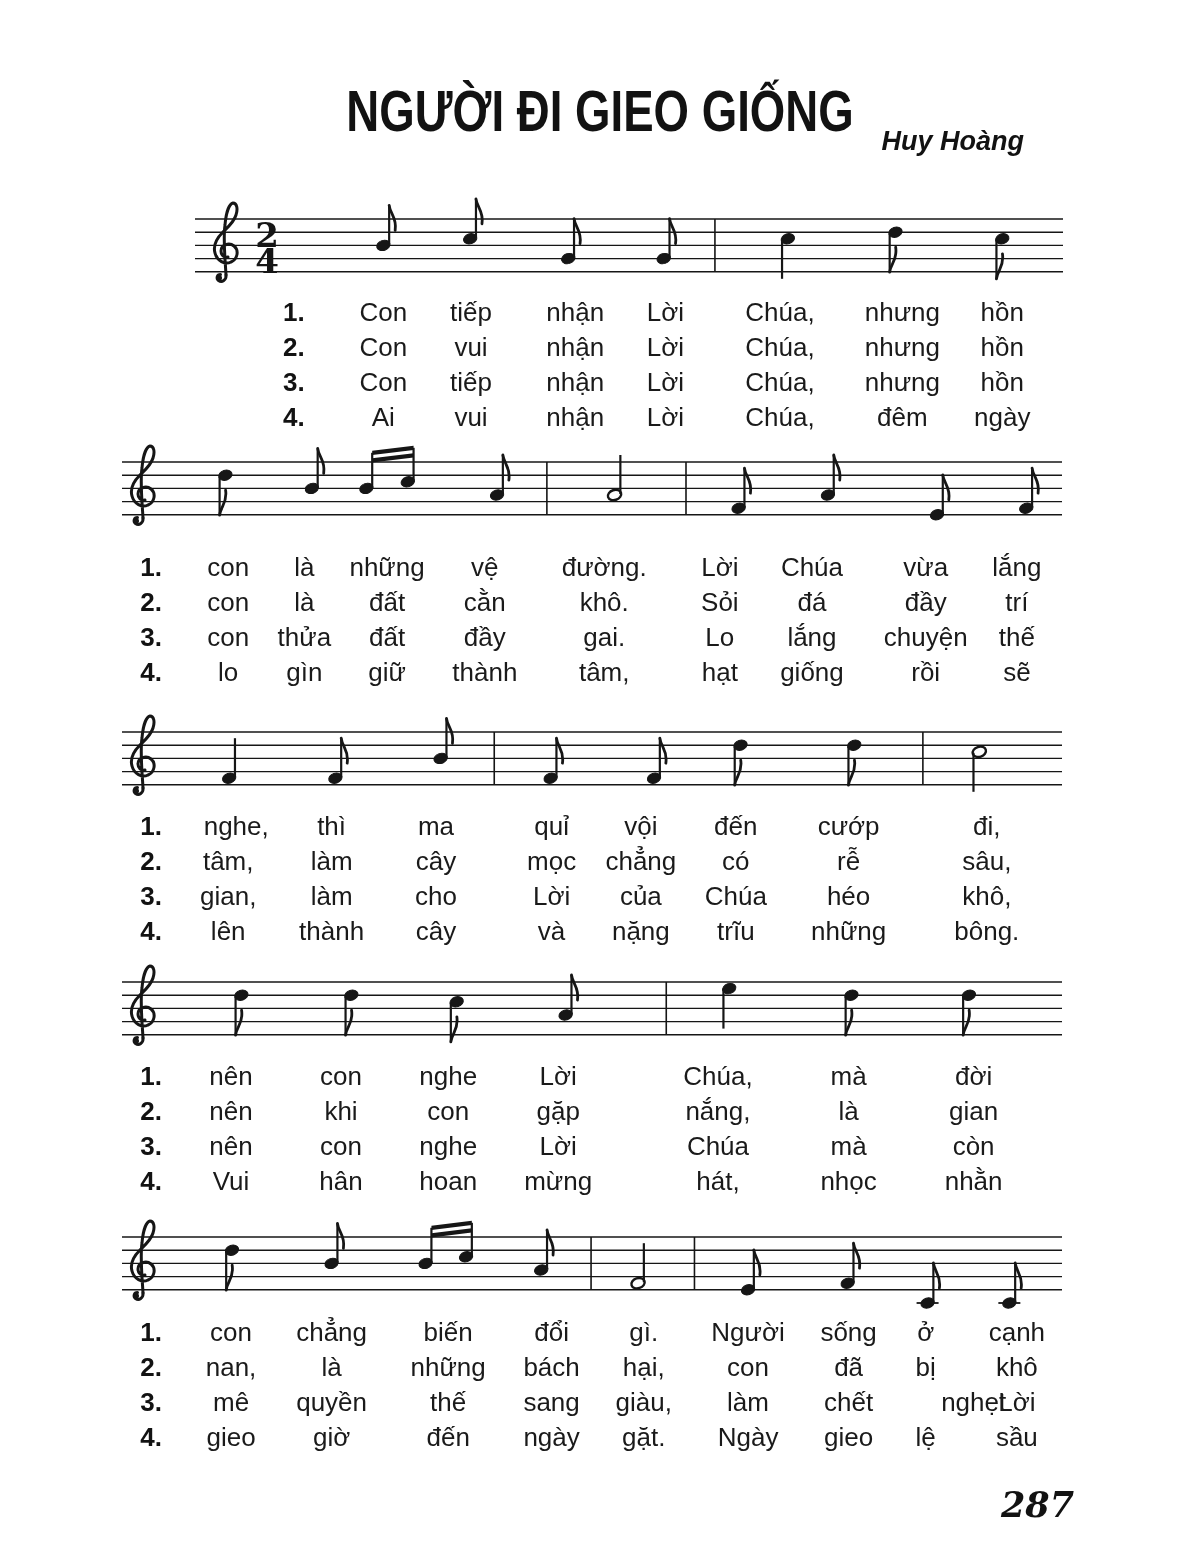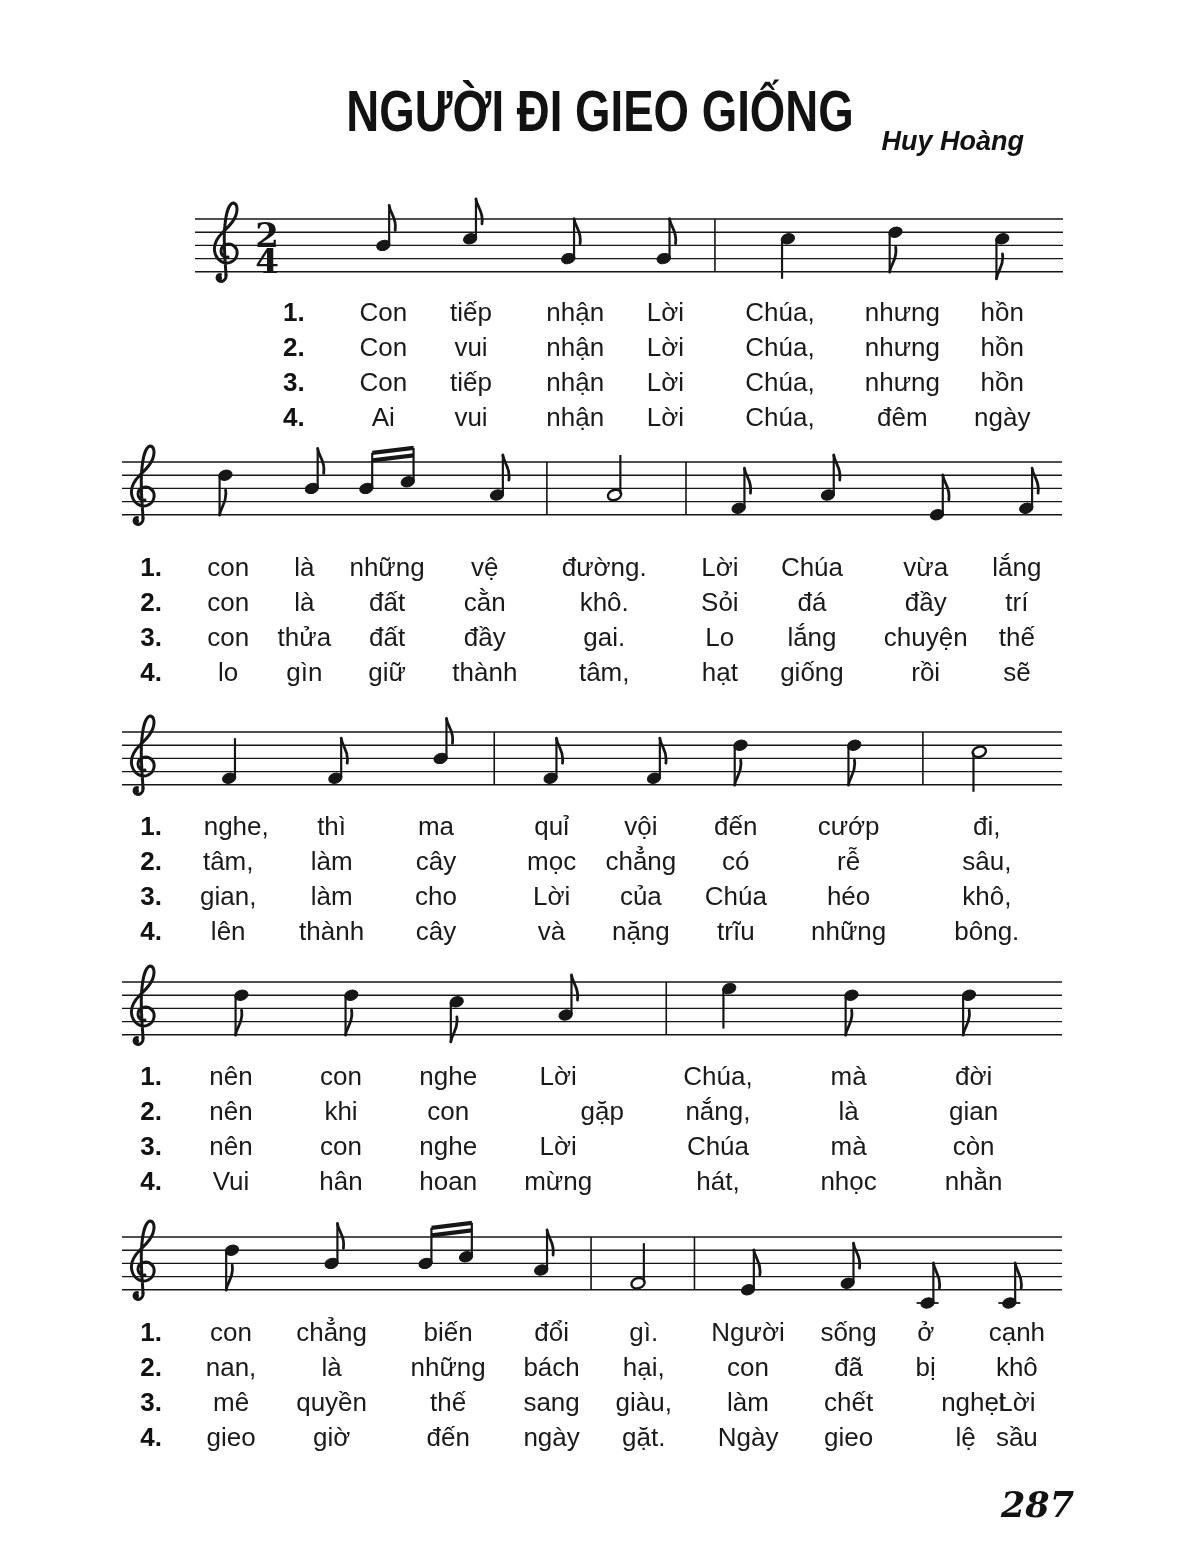--- a/index.html
+++ b/index.html
@@ -331,21 +331,21 @@
             <span class="lyr-word" style="left: 46.4%;">Lời</span>
             <span class="lyr-word" style="left: 63.4%;">Chúa,</span>
             <span class="lyr-word" style="left: 77.3%;">mà</span>
             <span class="lyr-word" style="left: 90.6%;">đời</span>
           </div>
           <div class="lyr-row">
             <span class="lyr-num" style="left: 3.1%;">2.</span>
             <span class="lyr-word" style="left: 11.6%;">nên</span>
             <span class="lyr-word" style="left: 23.3%;">khi</span>
             <span class="lyr-word" style="left: 34.7%;">con</span>
-            <span class="lyr-word" style="left: 46.4%; margin-left: 44px;">gặp</span>
+            <span class="lyr-word" style="left: 46.4%;">gặp</span>
             <span class="lyr-word" style="left: 63.4%;">nắng,</span>
             <span class="lyr-word" style="left: 77.3%;">là</span>
             <span class="lyr-word" style="left: 90.6%;">gian</span>
           </div>
           <div class="lyr-row">
             <span class="lyr-num" style="left: 3.1%;">3.</span>
             <span class="lyr-word" style="left: 11.6%;">nên</span>
             <span class="lyr-word" style="left: 23.3%;">con</span>
             <span class="lyr-word" style="left: 34.7%;">nghe</span>
             <span class="lyr-word" style="left: 46.4%;">Lời</span>
@@ -450,20 +450,20 @@
           </div>
           <div class="lyr-row">
             <span class="lyr-num" style="left: 3.1%;">4.</span>
             <span class="lyr-word" style="left: 11.6%;">gieo</span>
             <span class="lyr-word" style="left: 22.3%;">giờ</span>
             <span class="lyr-word" style="left: 34.7%;">đến</span>
             <span class="lyr-word" style="left: 45.7%;">ngày</span>
             <span class="lyr-word" style="left: 55.5%;">gặt.</span>
             <span class="lyr-word" style="left: 66.6%;">Ngày</span>
             <span class="lyr-word" style="left: 77.3%;">gieo</span>
-            <span class="lyr-word" style="left: 85.5%; margin-left: 40px;">lệ</span>
+            <span class="lyr-word" style="left: 85.5%;">lệ</span>
             <span class="lyr-word" style="left: 95.2%;">sầu</span>
           </div>
         </div>
       </section>
     </main>
   <div class="pagenum">287</div>
 </div>
 
 </body></html>

